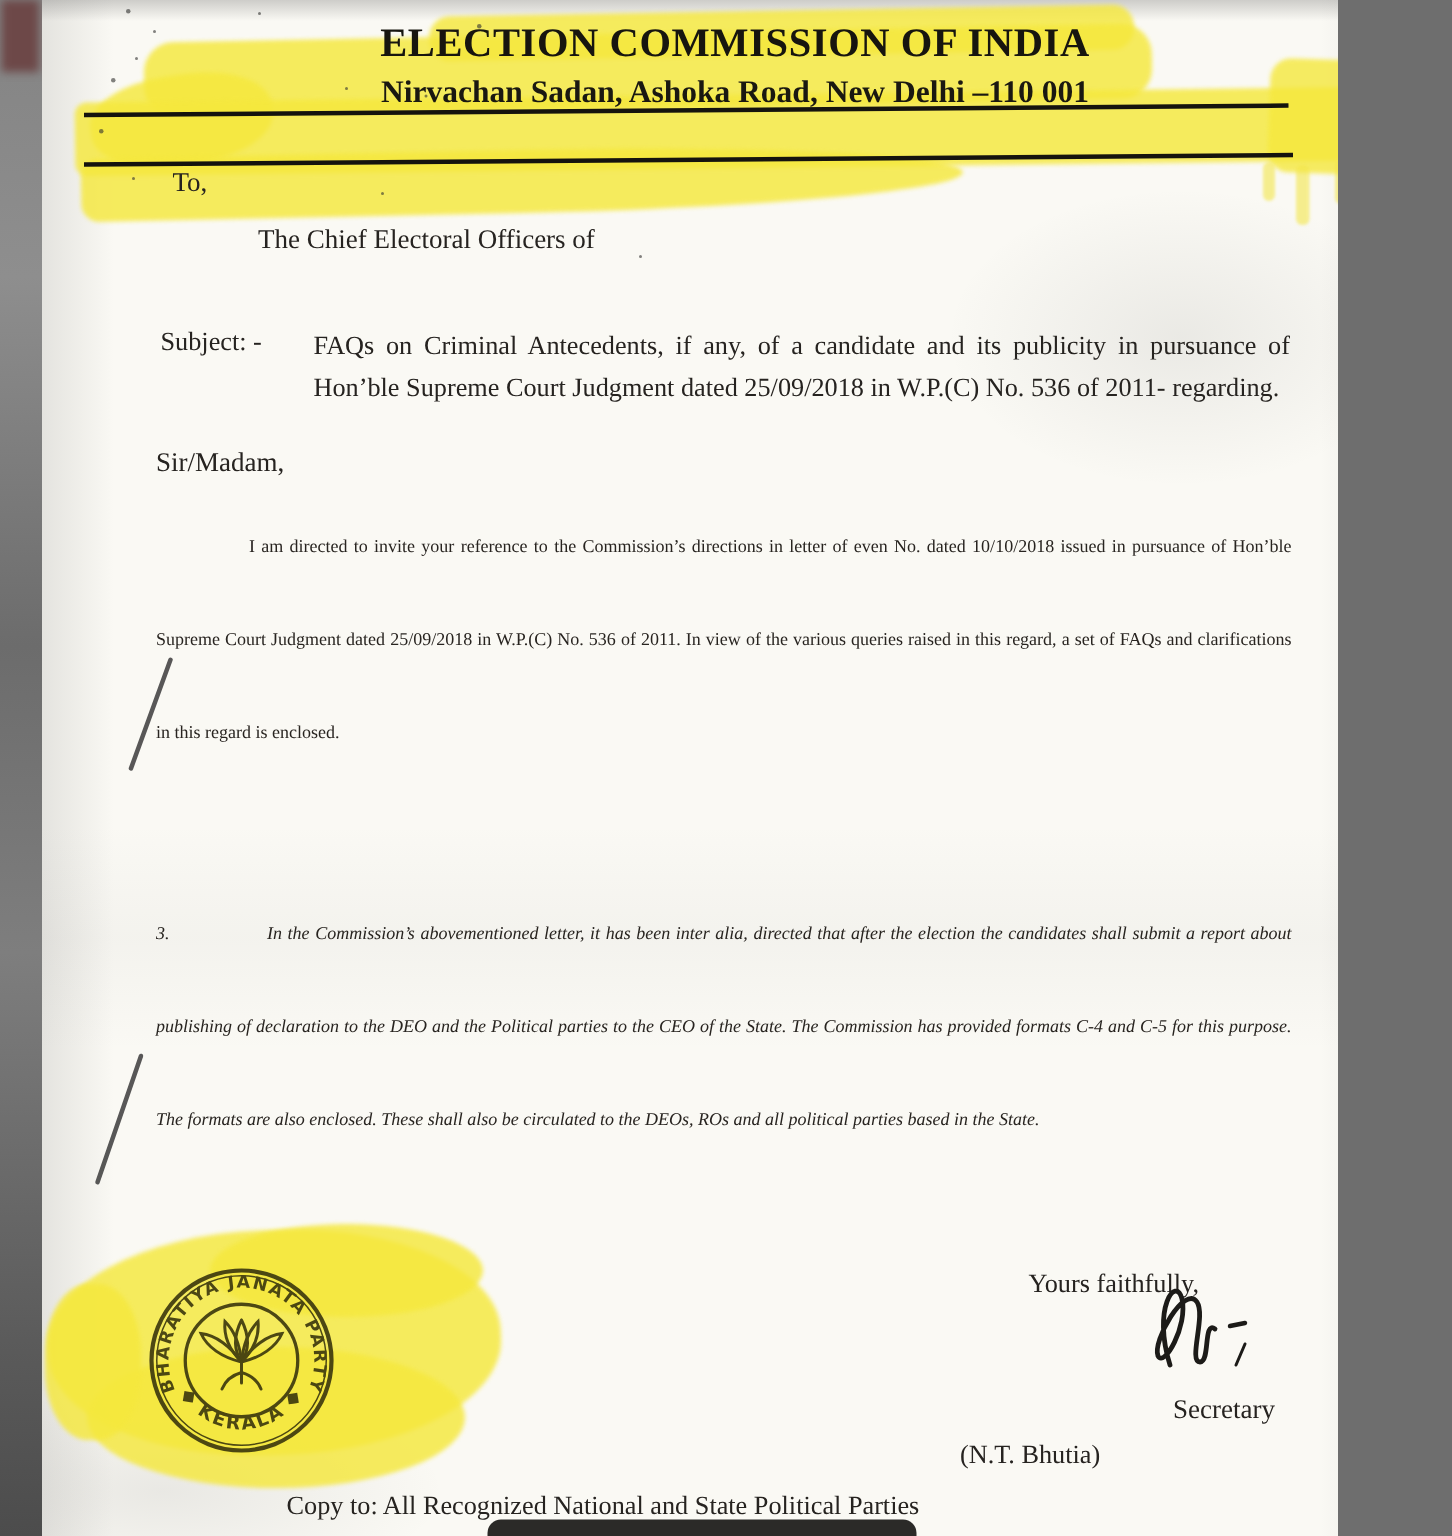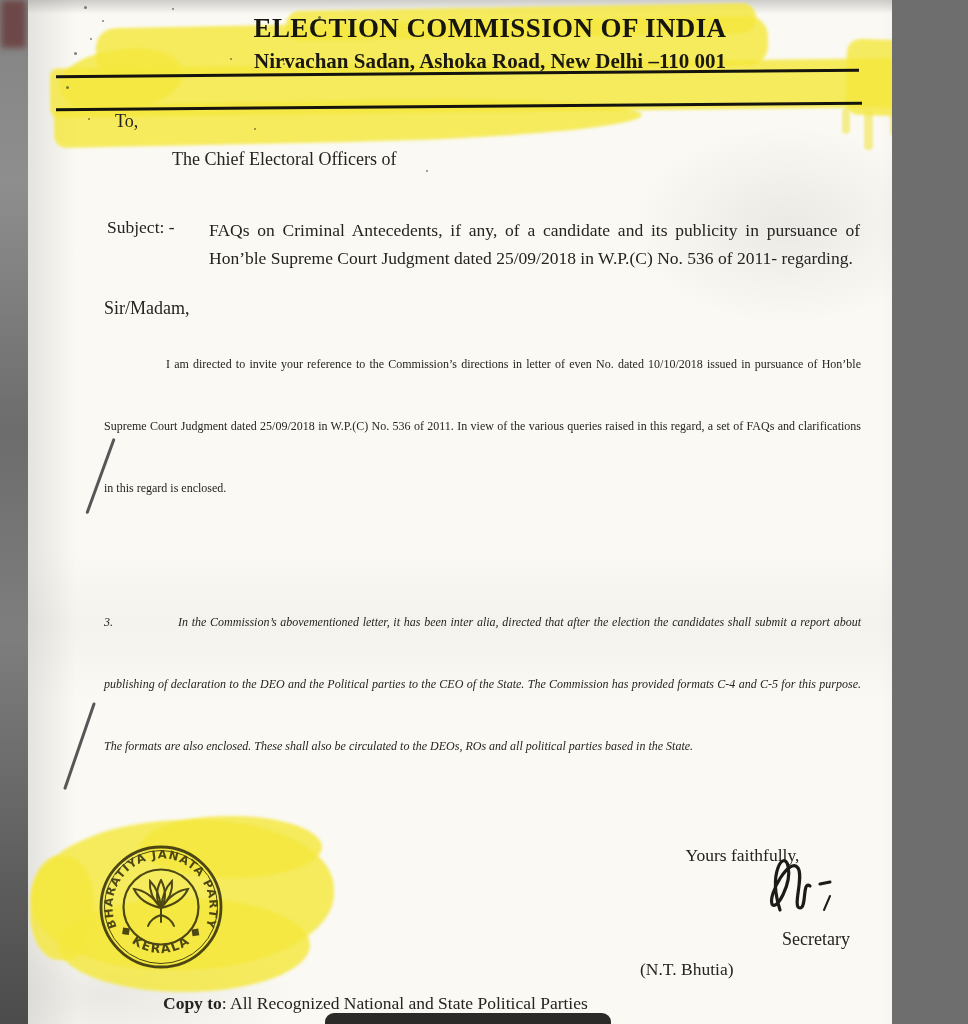--- a/index.html
+++ b/index.html
@@ -51,21 +51,21 @@
   .subject-text{left:209px;top:217px;width:651px;font-size:17.5px;line-height:27.5px;text-align:justify;}
   .sir{left:104px;top:298px;font-size:18px;text-align:right;}
   .para{left:104px;width:757px;font-size:12px;line-height:62px;text-align:justify;color:#282420;}
   .p1{top:333px;text-indent:62px;}
   .p2{top:506px;} .p3{top:591px;font-style:italic;}
   .pnum{display:inline-block;width:74px;}
   .closing{left:640px;top:845px;width:205px;text-align:center;font-size:17.5px;}
   .sig-name{left:640px;top:931px;width:215px;text-align:left;font-size:17.5px;margin-top:28px;}
   .sig-role{left:640px;top:929px;width:210px;text-align:right;font-size:18px;}
   .copy{left:163px;top:993px;font-size:17.5px;}
-  .copy b{font-weight:bold;}
+  .copy b{font-weight:normal;margin-left:28px;}
   .slash{position:absolute;width:2.6px;background:#3b3b3b;border-radius:2px;opacity:.85;z-index:4;}
   .slash1{left:99px;top:436px;height:80px;transform:rotate(20deg);}
   .slash2{left:78px;top:700px;height:92px;transform:rotate(19deg);}
   .speck{position:absolute;border-radius:50%;background:#30302e;opacity:.6;z-index:4;width:3px;height:3px;}
   .sk1{left:84px;top:6px;}  .sk2{left:102px;top:20px;width:2px;height:2px;}
   .sk3{left:90px;top:38px;width:2px;height:2px;} .sk4{left:74px;top:52px;}
   .sk5{left:66px;top:86px;} .sk6{left:88px;top:118px;width:2px;height:2px;}
   .sk7{left:254px;top:128px;width:2px;height:2px;} .sk8{left:318px;top:16px;}
   .sk9{left:172px;top:8px;width:2px;height:2px;} .sk10{left:230px;top:58px;width:2px;height:2px;}
   .sk11{left:283px;top:63px;width:2px;height:2px;} .sk12{left:426px;top:170px;width:2px;height:2px;}

